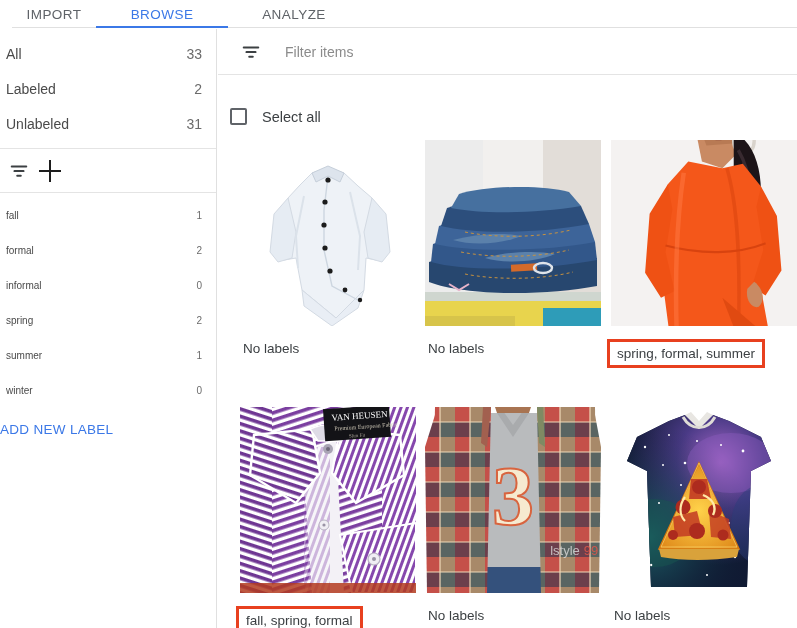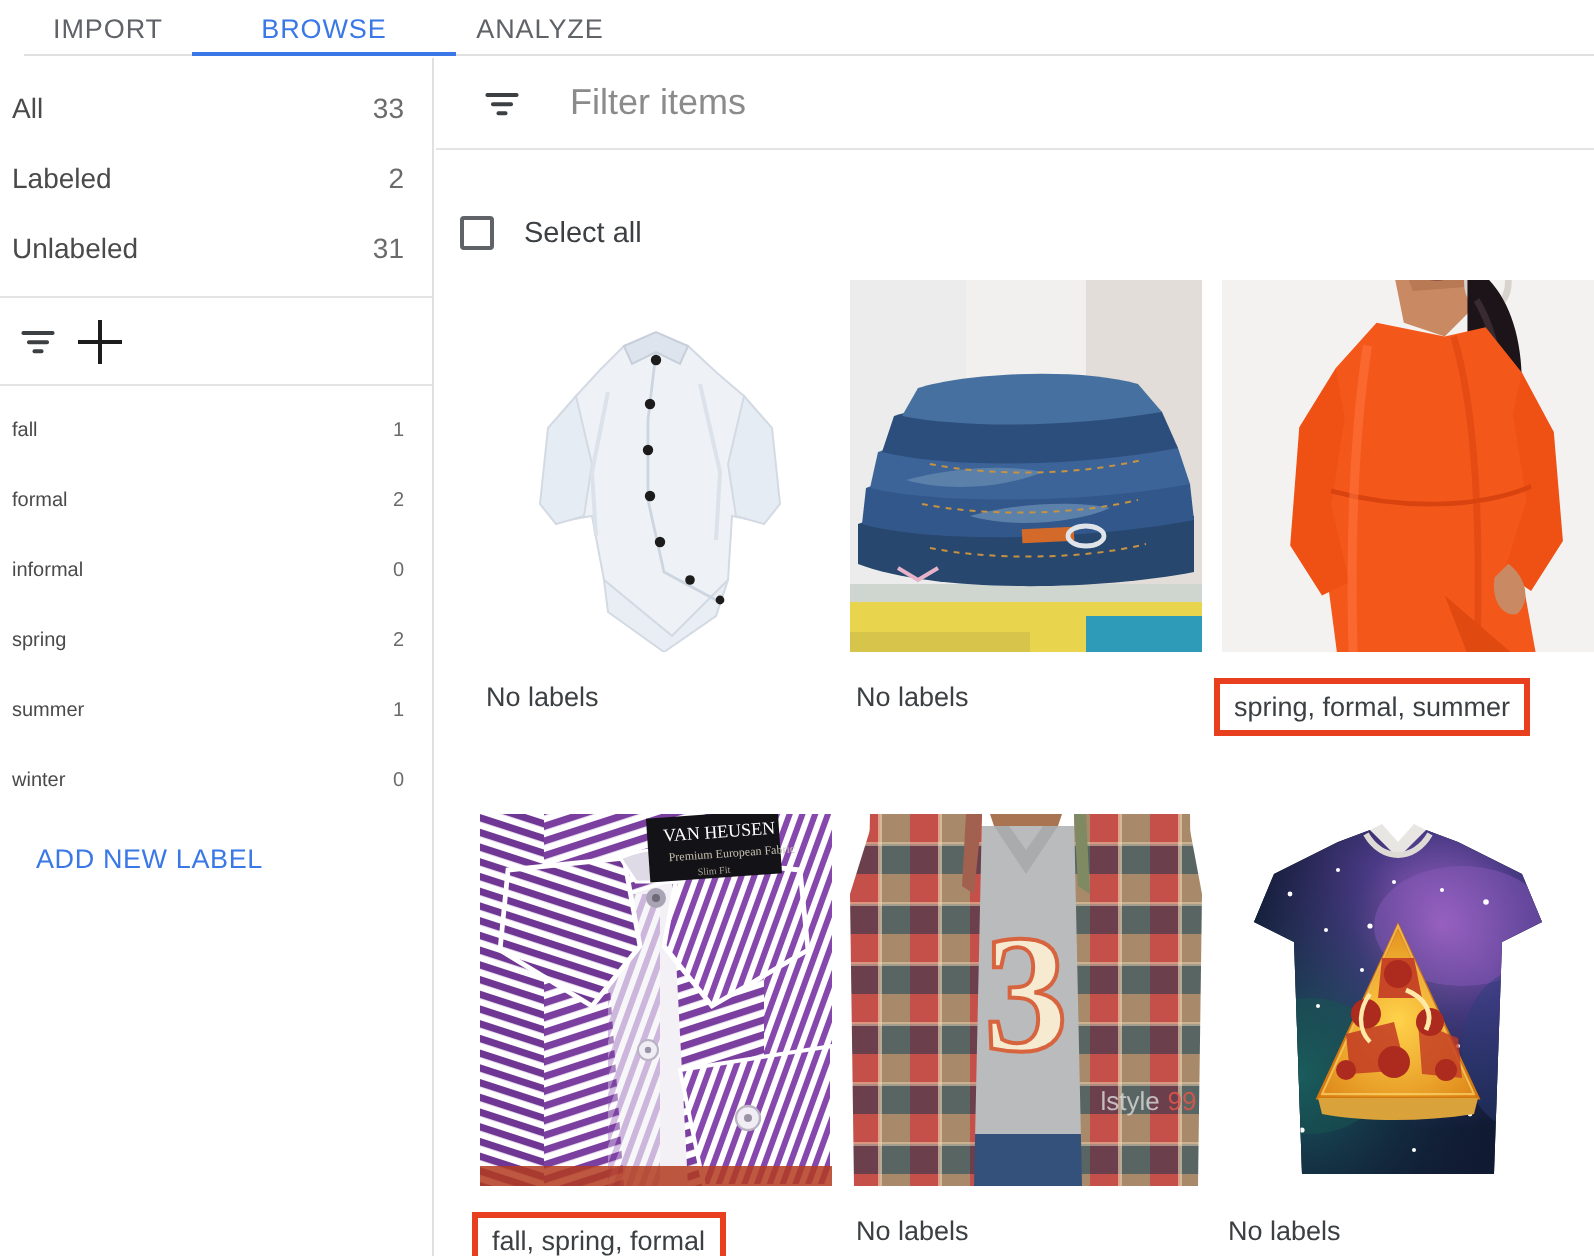--- a/index.html
+++ b/index.html
@@ -22,21 +22,21 @@
     font-size: 13.5px; letter-spacing: .45px; color: #5f6368;
     cursor: pointer; user-select: none;
   }
   .tab.active { color: #3b78e7; font-weight: 500; }
   .tab .underline {
     position: absolute; bottom: 0; left: 0; right: 0; height: 2.5px;
     background: #3b78e7;
   }
   #tab-import  { left: 0px;   width: 84px; }
   #tab-browse  { left: 84px;  width: 132px; }
-  #tab-analyze { left: 204px; width: 108px; justify-content: center; }
+  #tab-analyze { left: 228px; width: 108px; justify-content: center; }
 
   
   .sidebar {
     position: absolute; top: 29px; left: 0; width: 217px; height: 599px;
     background: #fff; border-right: 1px solid #e0e0e0;
   }
   .scope-list { padding-top: 7px; }
   .scope-row {
     display: flex; align-items: center; justify-content: space-between;
     height: 35px; padding: 0 14px 0 6px;
@@ -61,32 +61,32 @@
   .plus-btn::after  { top: 0; bottom: 0; left: 10px; width: 2.4px; }
 
   .label-list { padding-top: 5px; }
   .label-row {
     display: flex; align-items: center; justify-content: space-between;
     height: 35px; padding: 0 14px 0 6px;
     font-size: 10px; color: #4a4a4a; cursor: pointer;
   }
   .label-row .cnt { color: #6b6b6b; }
   .add-label {
-    margin-top: 14px; padding-left: 18px;
+    margin-top: 14px; 
     font-size: 13.5px; font-weight: 500; letter-spacing: .3px;
     color: #3b78e7; cursor: pointer; user-select: none;
   }
 
   
   .main { position: absolute; top: 29px; left: 218px; width: 579px; height: 599px; background: #fff; }
   .filter-items-bar {
     display: flex; align-items: center; height: 46px;
     padding-left: 22px; border-bottom: 1px solid #e4e4e4;
   }
-  .filter-items-bar .ph { font-size: 18px; color: #8b8b8b; margin-left: 14px; }
+  .filter-items-bar .ph { font-size: 14px; color: #8b8b8b; margin-left: 14px; }
 
   .selectall-bar { display: flex; align-items: center; height: 45px; padding-left: 12px; margin-top: 19px; }
   .chk {
     width: 17px; height: 17px; border: 2px solid #5f6368; border-radius: 2px;
     background: #fff; cursor: pointer; flex: 0 0 17px;
   }
   .selectall-bar .lbl { font-size: 14.5px; color: #3c4043; margin-left: 15px; user-select: none; }
 
   
   .grid { position: absolute; left: 0; top: 111px; width: 579px; }

